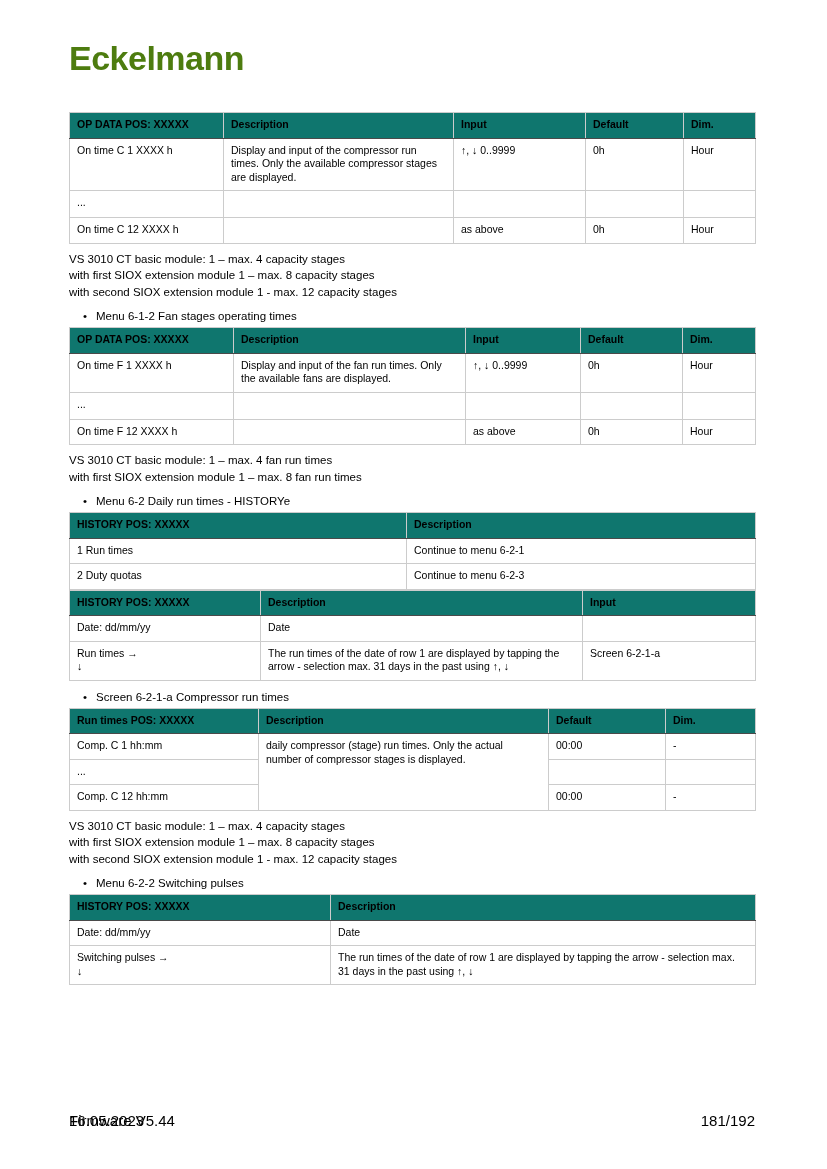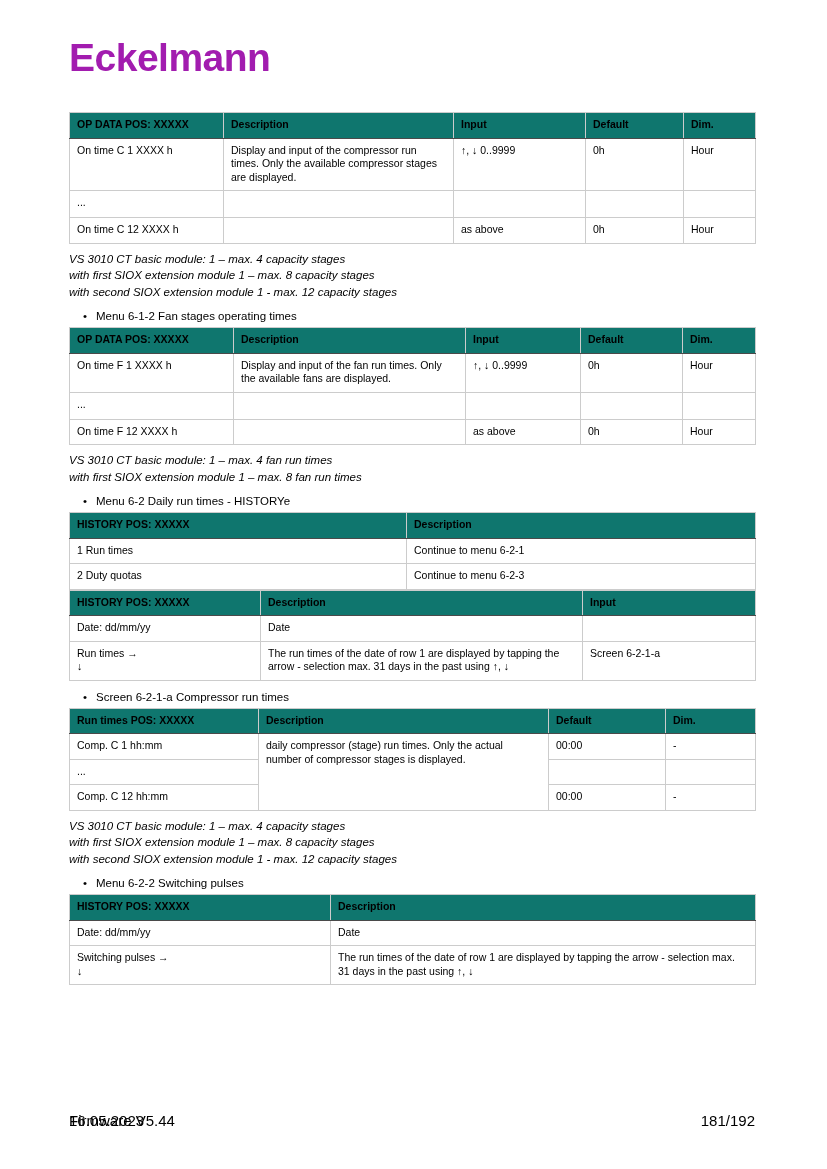--- a/index.html
+++ b/index.html
@@ -6,25 +6,25 @@
   html, body { background: #ffffff; }
   body {
     width: 827px; height: 1169px;
     position: relative;
     font-family: "Liberation Sans", "DejaVu Sans", sans-serif;
     color: #000;
     overflow: hidden;
   }
   .logo {
     margin: 40px 0 0 69px;
-    font-size: 39px;
+    font-size: 34px;
     line-height: 36px;
     font-weight: bold;
     letter-spacing: -0.5px;
-    color: #a21caf;
+    color: #4d7c0f;
   }
   .content { margin-left: 69px; width: 686px; }
 
   table.tbl {
     table-layout: fixed;
     border-collapse: collapse;
     width: 686px;
     background: #fff;
   }
   table.tbl th, table.tbl td {
@@ -38,21 +38,21 @@
   }
   table.tbl thead th {
     background: #0f766e;
     font-weight: bold;
     border-bottom: 1px solid #4a4a4a;
   }
   td.multiline { white-space: pre-line; }
   td.spacer-row { height: 27px; }
 
   .t1 { margin-top: 36px; }
-  .para { margin-top: 7px; font-size: 11.5px; line-height: 16.5px; font-style: italic; }
+  .para { margin-top: 7px; font-size: 11.5px; line-height: 16.5px; }
   .bullet {
     margin: 9px 0 4px 0;
     padding-left: 27px;
     font-size: 11.5px;
     line-height: 14px;
     position: relative;
   }
   .bullet::before {
     content: "•";
     position: absolute;

